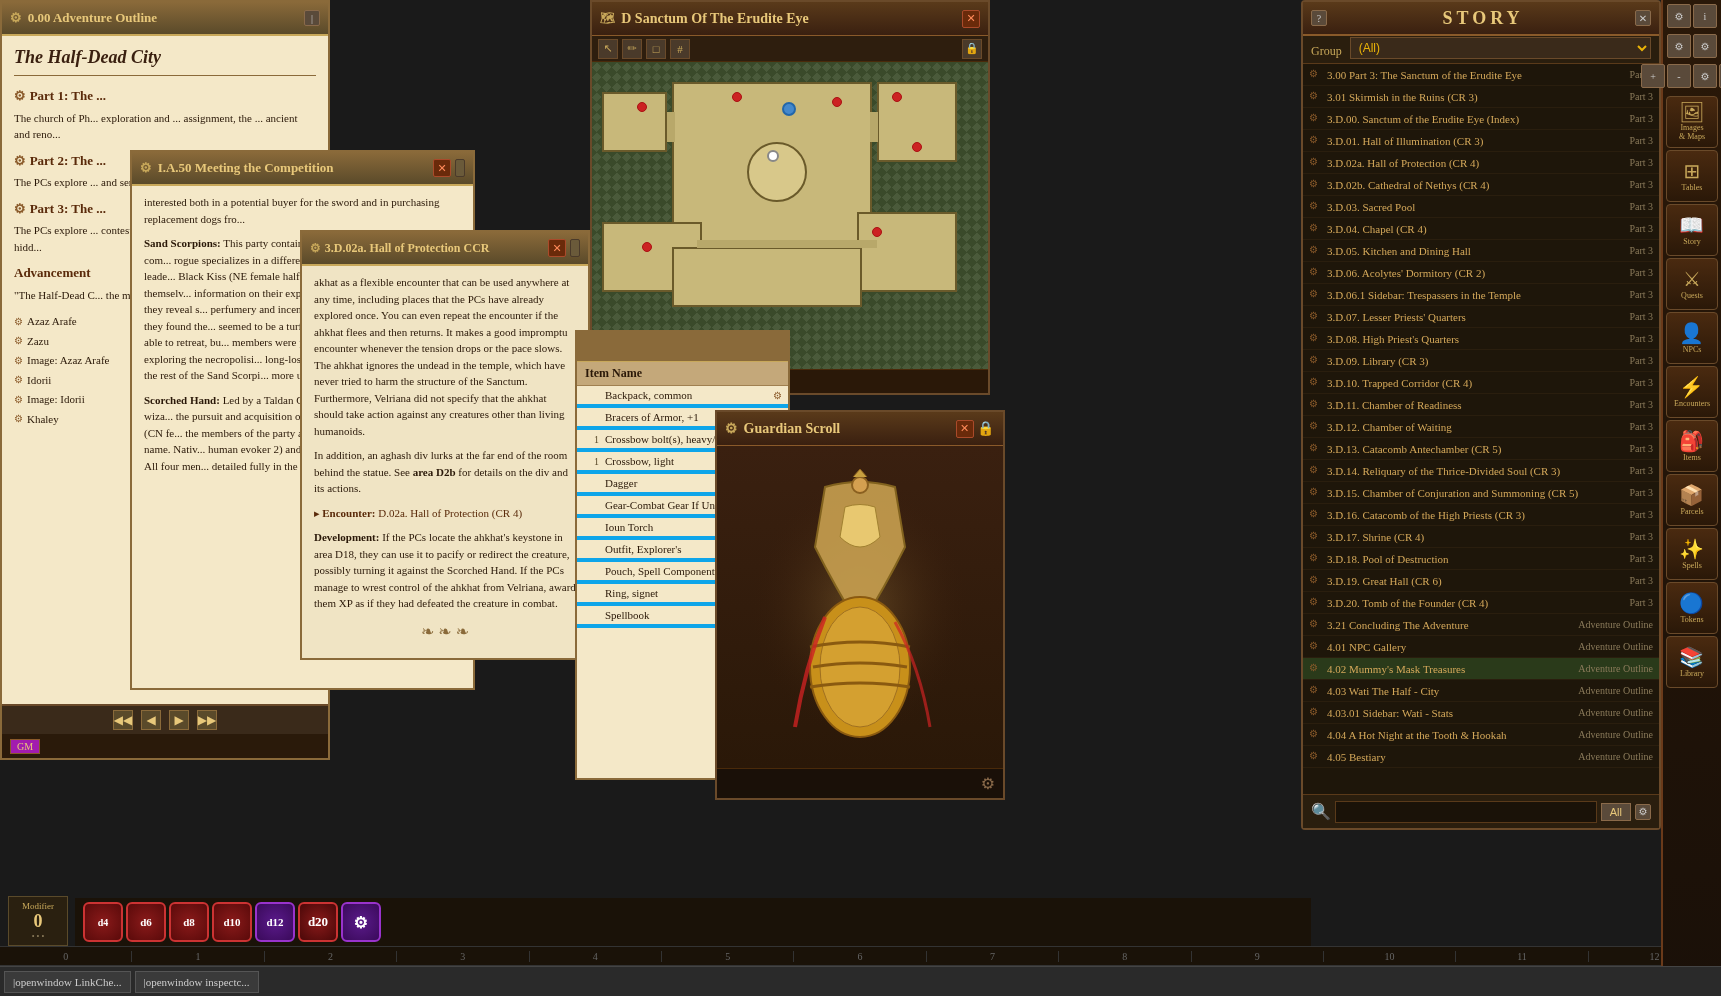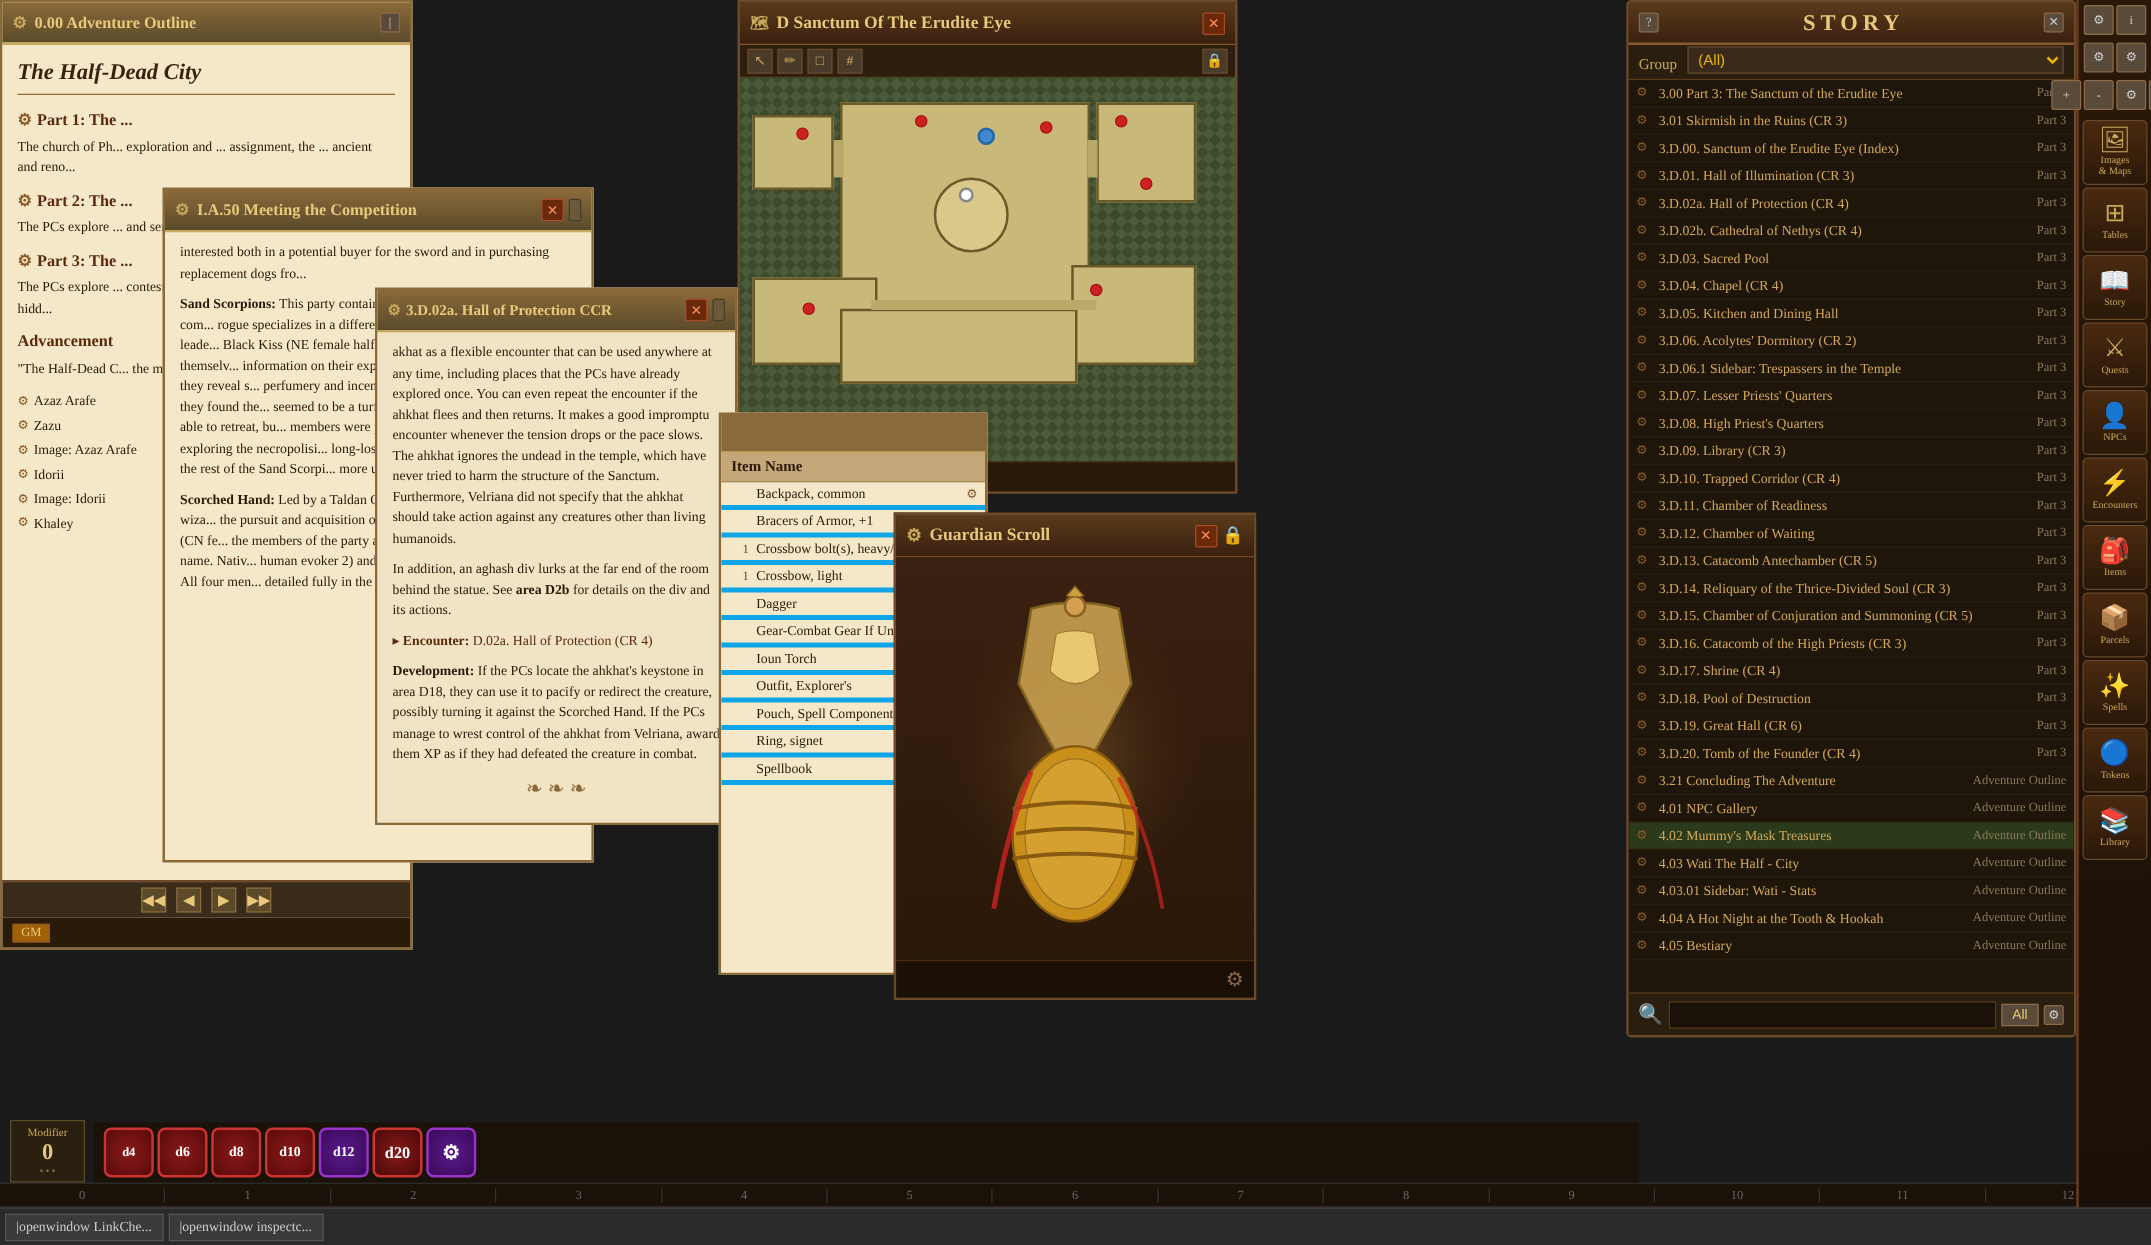--- a/index.html
+++ b/index.html
@@ -315,21 +315,21 @@
     }
     .adventure-status {
       height: 24px;
       background: #2a1a0a;
       display: flex;
       align-items: center;
       padding: 0 8px;
       gap: 8px;
     }
     .adventure-status .gm-badge {
-      background: #a16207;
+      background: #a21caf;
       color: #e8c87a;
       font-size: 10px;
       padding: 1px 6px;
       border: 1px solid #8a5a2a;
       text-align: right;
     }
 
     
     .meeting-panel {
       position: absolute;

